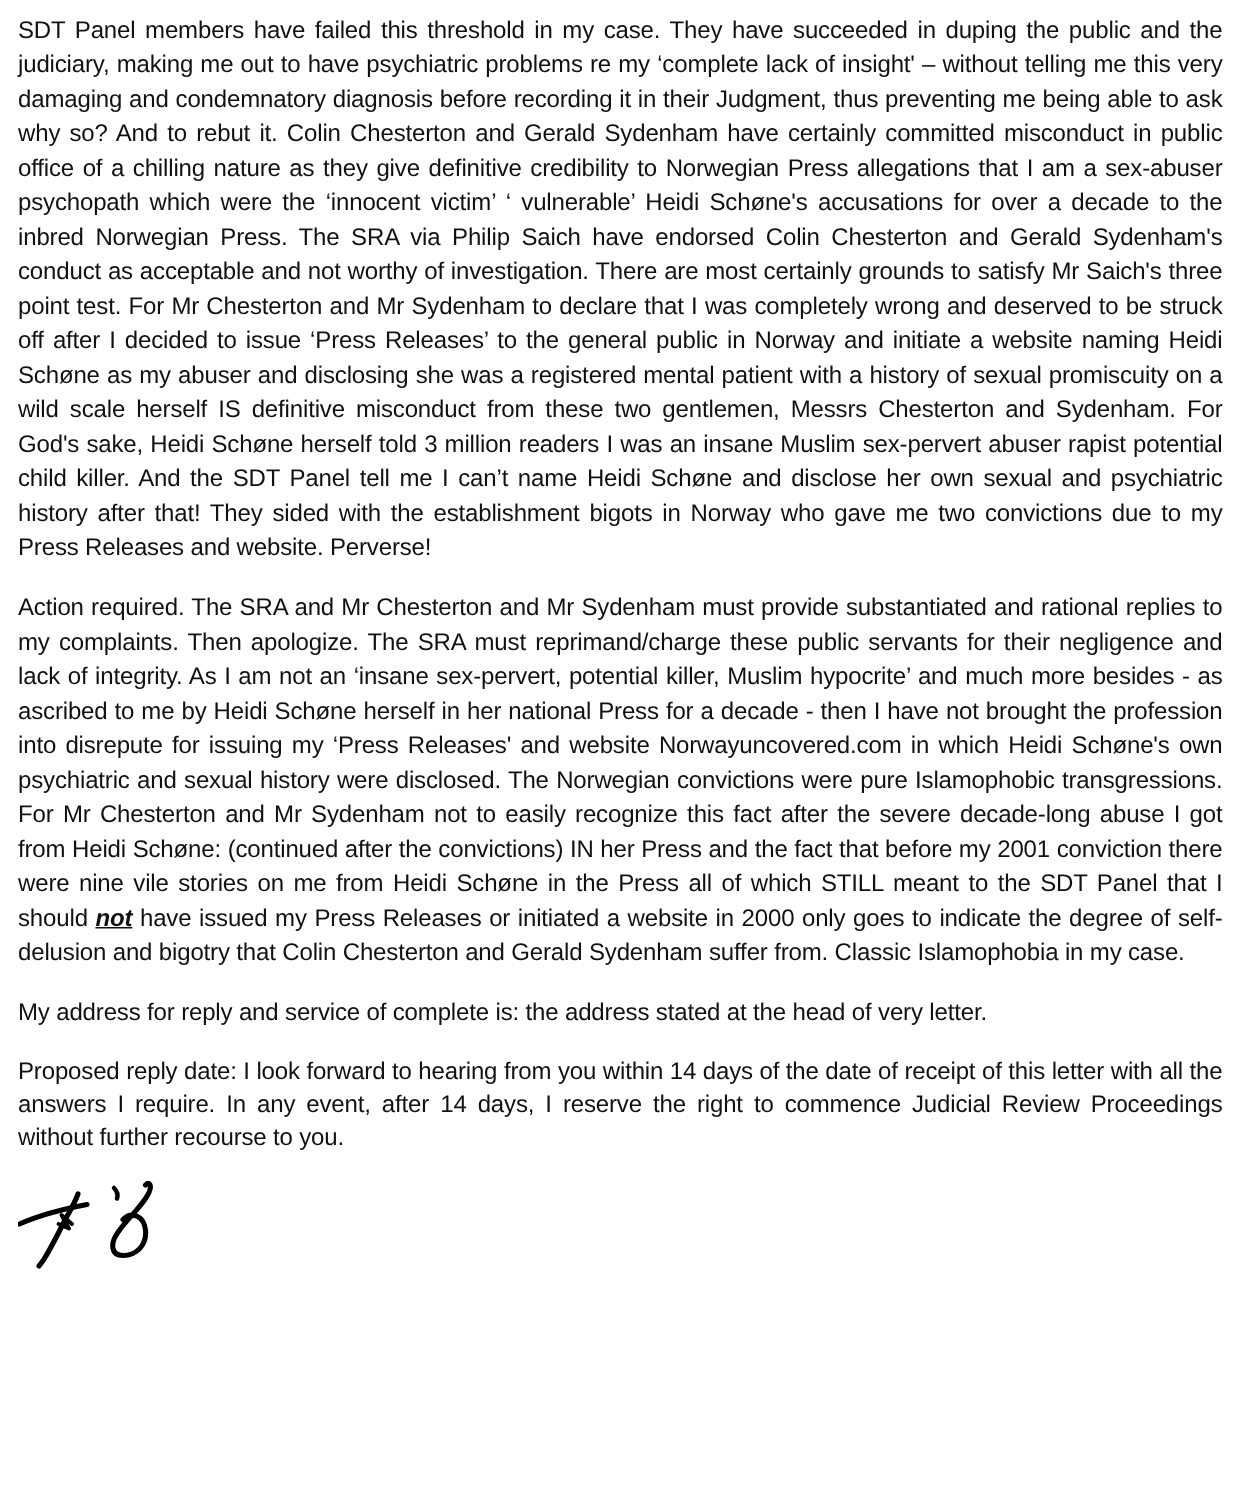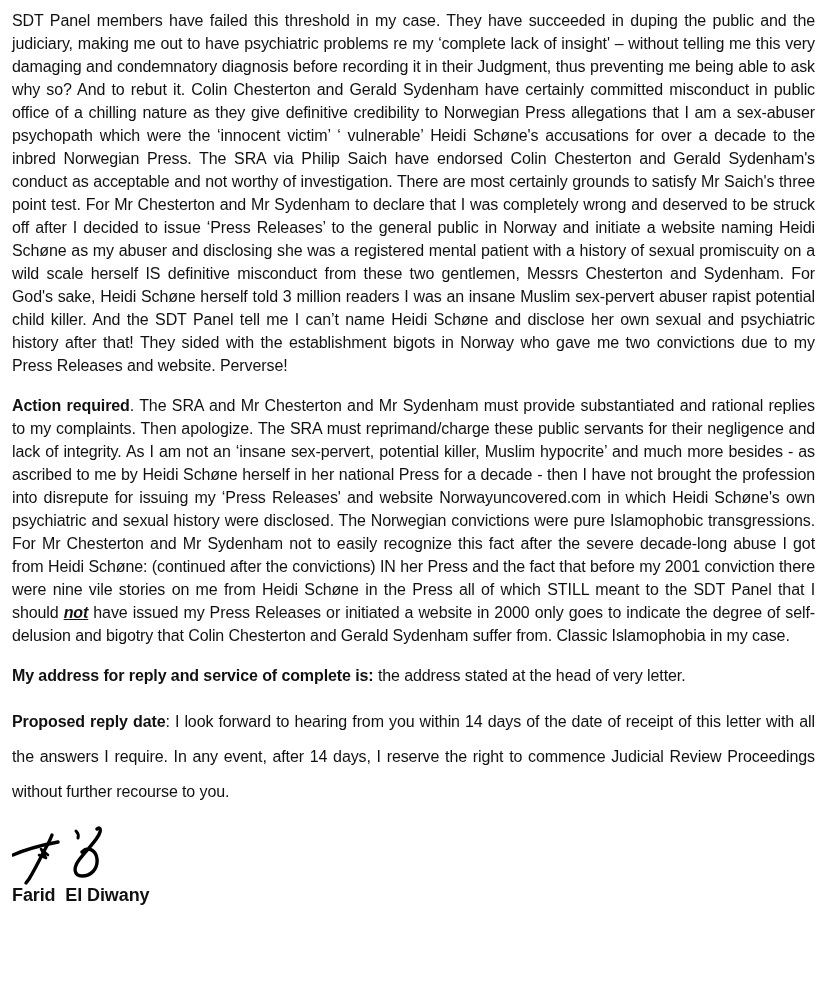--- a/index.html
+++ b/index.html
@@ -16,27 +16,27 @@
     font-family: "Liberation Sans", sans-serif;
     font-size: 16px;
     line-height: 23px;
     color: #111111;
     letter-spacing: -0.1px;
   }
   .page p {
     margin: 0 0 17px 0;
     text-align: justify;
   }
-  .bold { font-weight: bold; }
+  .bold { font-weight: normal; }
   .not-word {
     font-weight: bold;
     font-style: italic;
     text-decoration: underline;
   }
-  .reply-date { line-height: 35px; }
+  .reply-date { line-height: 22px; }
   .closing { margin-bottom: 0; }
   .signature-block {
     height: 62px;
     margin: 2px 0 -4px 0;
   }
   .signature-block svg { display: block; }
   .name {
     font-weight: bold;
     font-size: 18px;
     white-space: pre-wrap;
@@ -66,15 +66,14 @@
       <path d="M 40,9 C 37,17 33,23 31,27 C 28,33 22,45 17,53 L 14,57"></path>
 
       <path d="M 27,29 L 34,32 L 29,23 L 36,29" stroke-width="2.6"></path>
 
       <path d="M 64,5 C 66,7 67,9 66,12" stroke-width="3"></path>
 
       <path d="M 85,3 C 87,1 89,2 88,6 C 86,14 74,24 67,34 C 61,42 62,50 70,50 C 79,50 86,43 85,33 C 84,24 76,20 70,26"></path>
     </svg>
   </div>
 
-  <p class="name">Farid  El Diwany</p>
 
 </div>
 
 </body></html>

